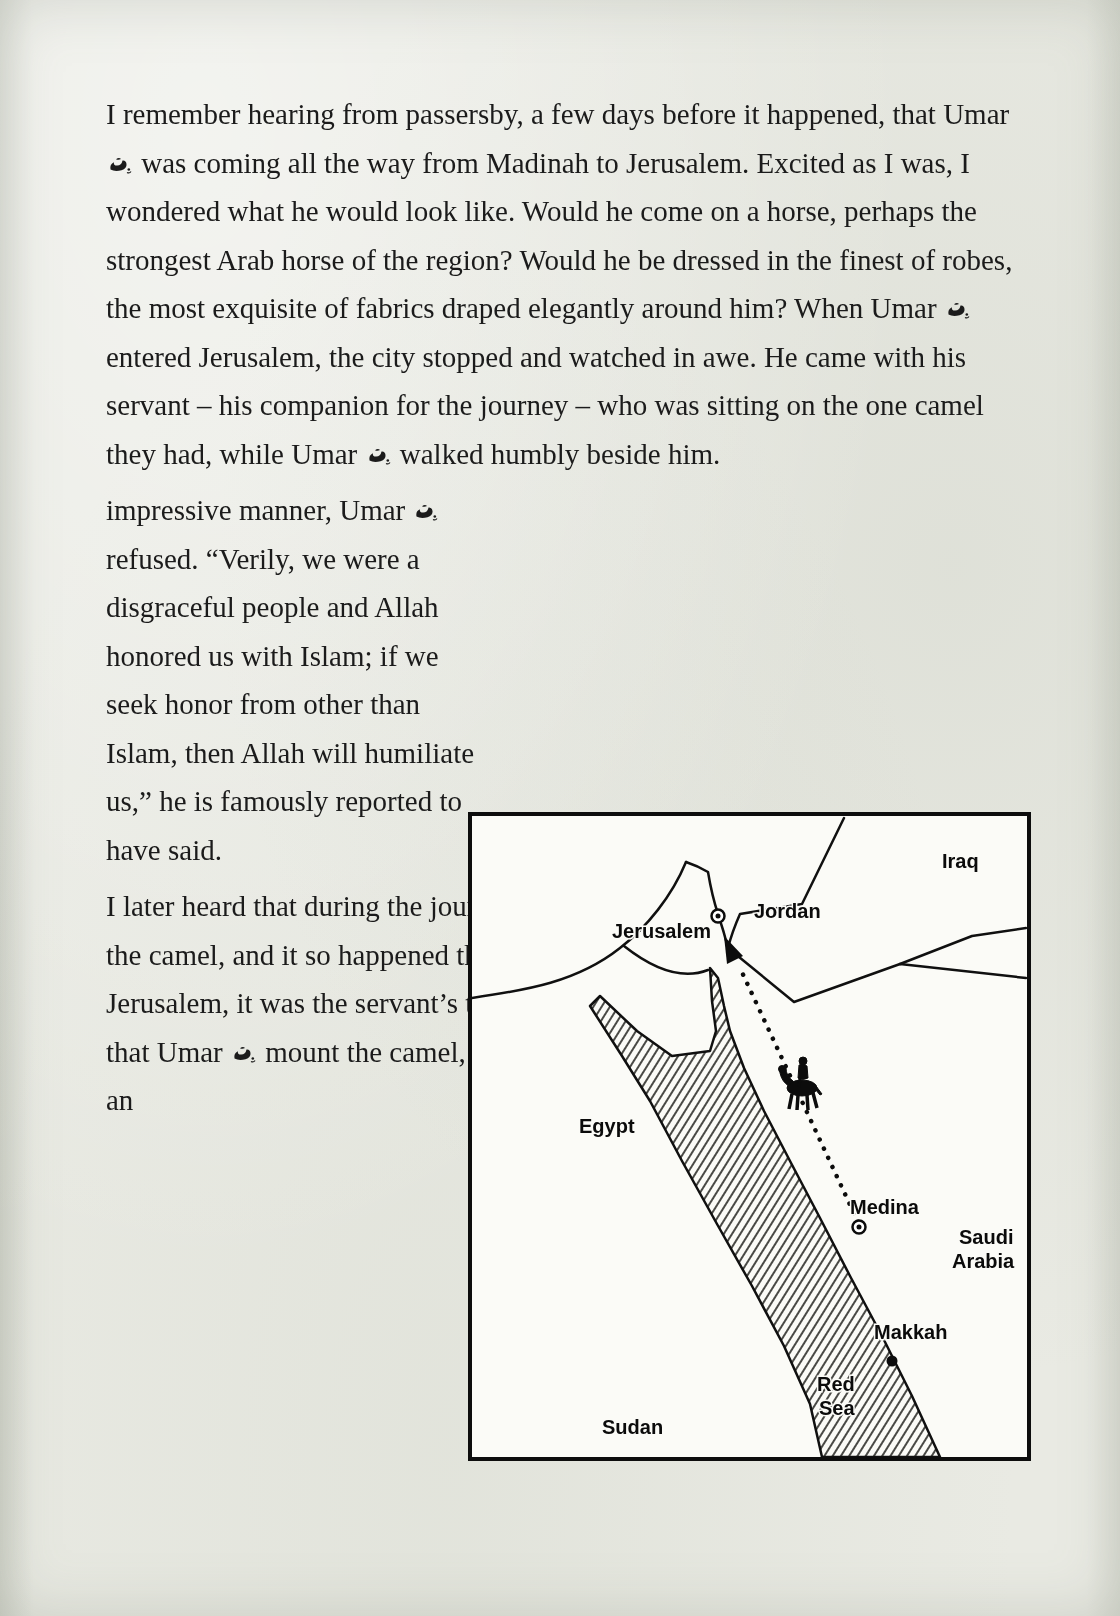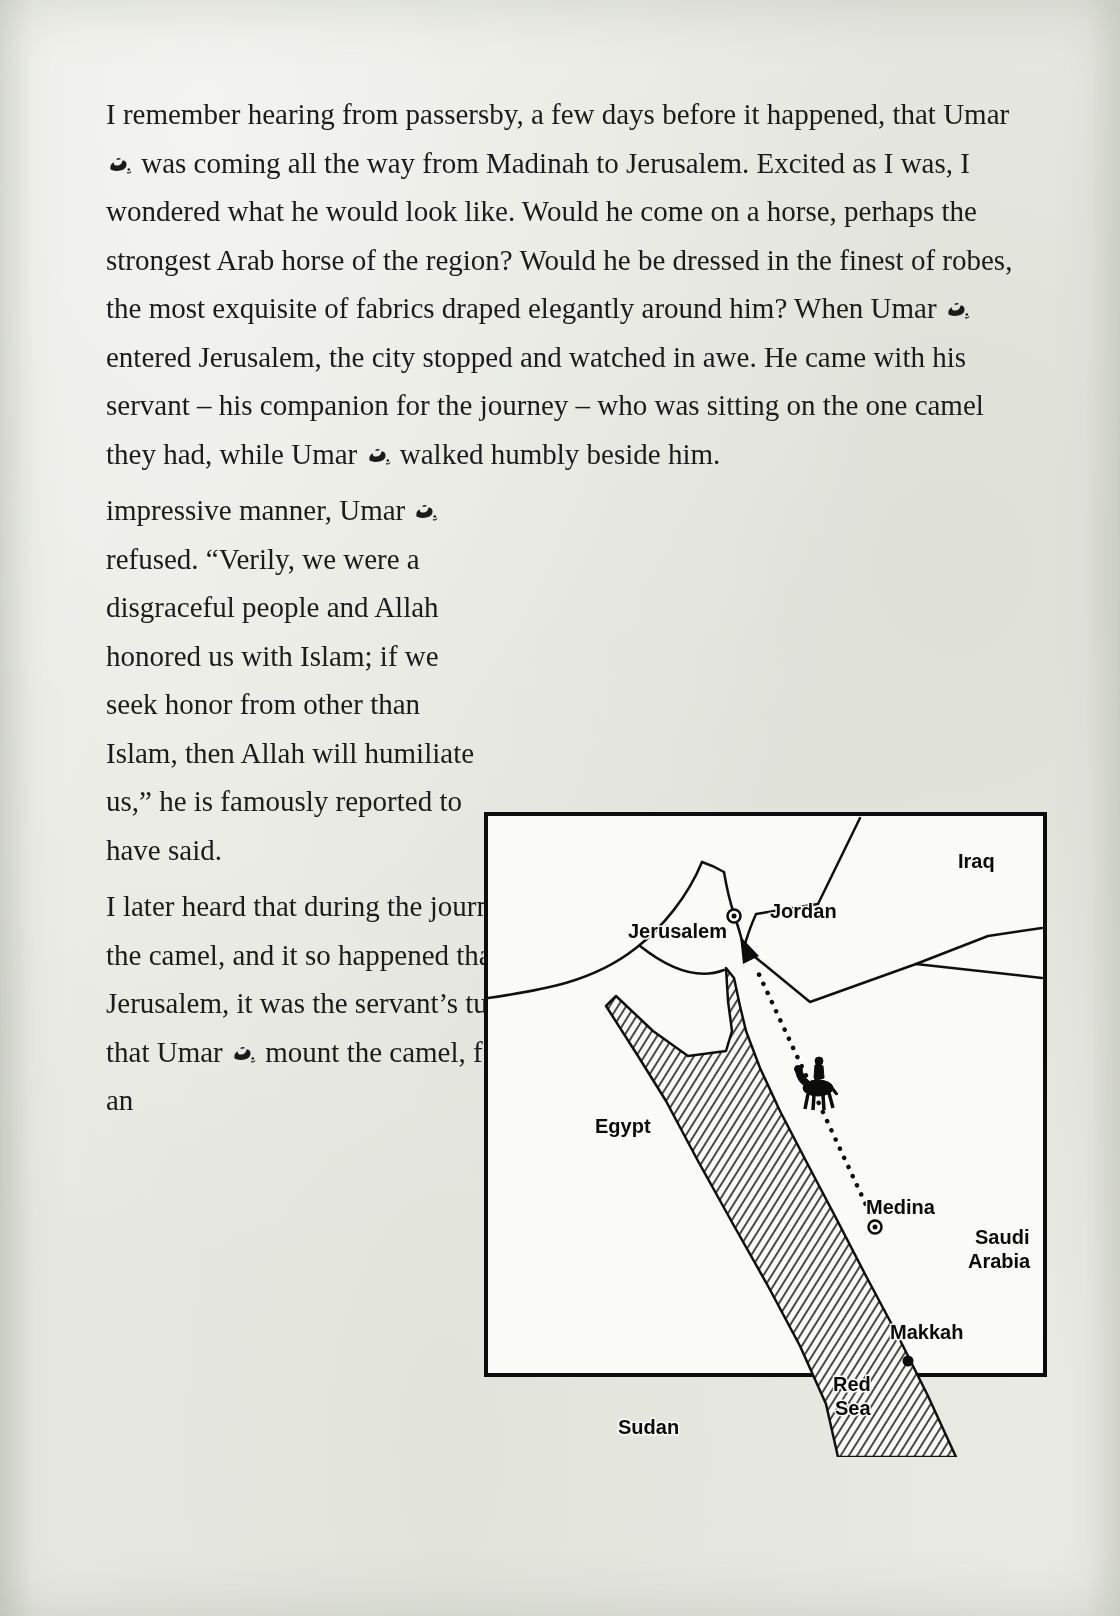--- a/index.html
+++ b/index.html
@@ -14,21 +14,21 @@
       linear-gradient(270deg, rgba(150,156,140,0.15), rgba(150,156,140,0) 3%);
     box-shadow:inset 0 0 60px rgba(120,126,110,0.25);
     font-family:"Liberation Serif", serif;color:#1b1b1b;
   }
   .text-flow{position:absolute;left:98px;top:82px;width:936px;}
   .para{margin:8px;font-size:29px;line-height:48.5px;text-align:left;}
   .para.narrow{width:372px;}
   .hon{display:inline-block;margin:0 1px;}
   .hon svg{display:inline-block;vertical-align:-3px;}
   .map-frame{
-    position:absolute;left:484px;top:812px;width:563px;height:565px;
+    position:absolute;left:468px;top:812px;width:563px;height:649px;
     border:4px solid #0d0d0d;background:#fbfbf7;box-sizing:border-box;
   }
   .maplabel{
     font-family:"Liberation Sans", sans-serif;font-weight:bold;font-size:20px;
     fill:#0b0b0b;paint-order:stroke;stroke:#fbfbf7;stroke-width:3px;
   }
   .mapline{stroke:#101010;stroke-width:2.5;fill:none;stroke-linejoin:round;stroke-linecap:round;}
 </style>
 </head>
 <body>

